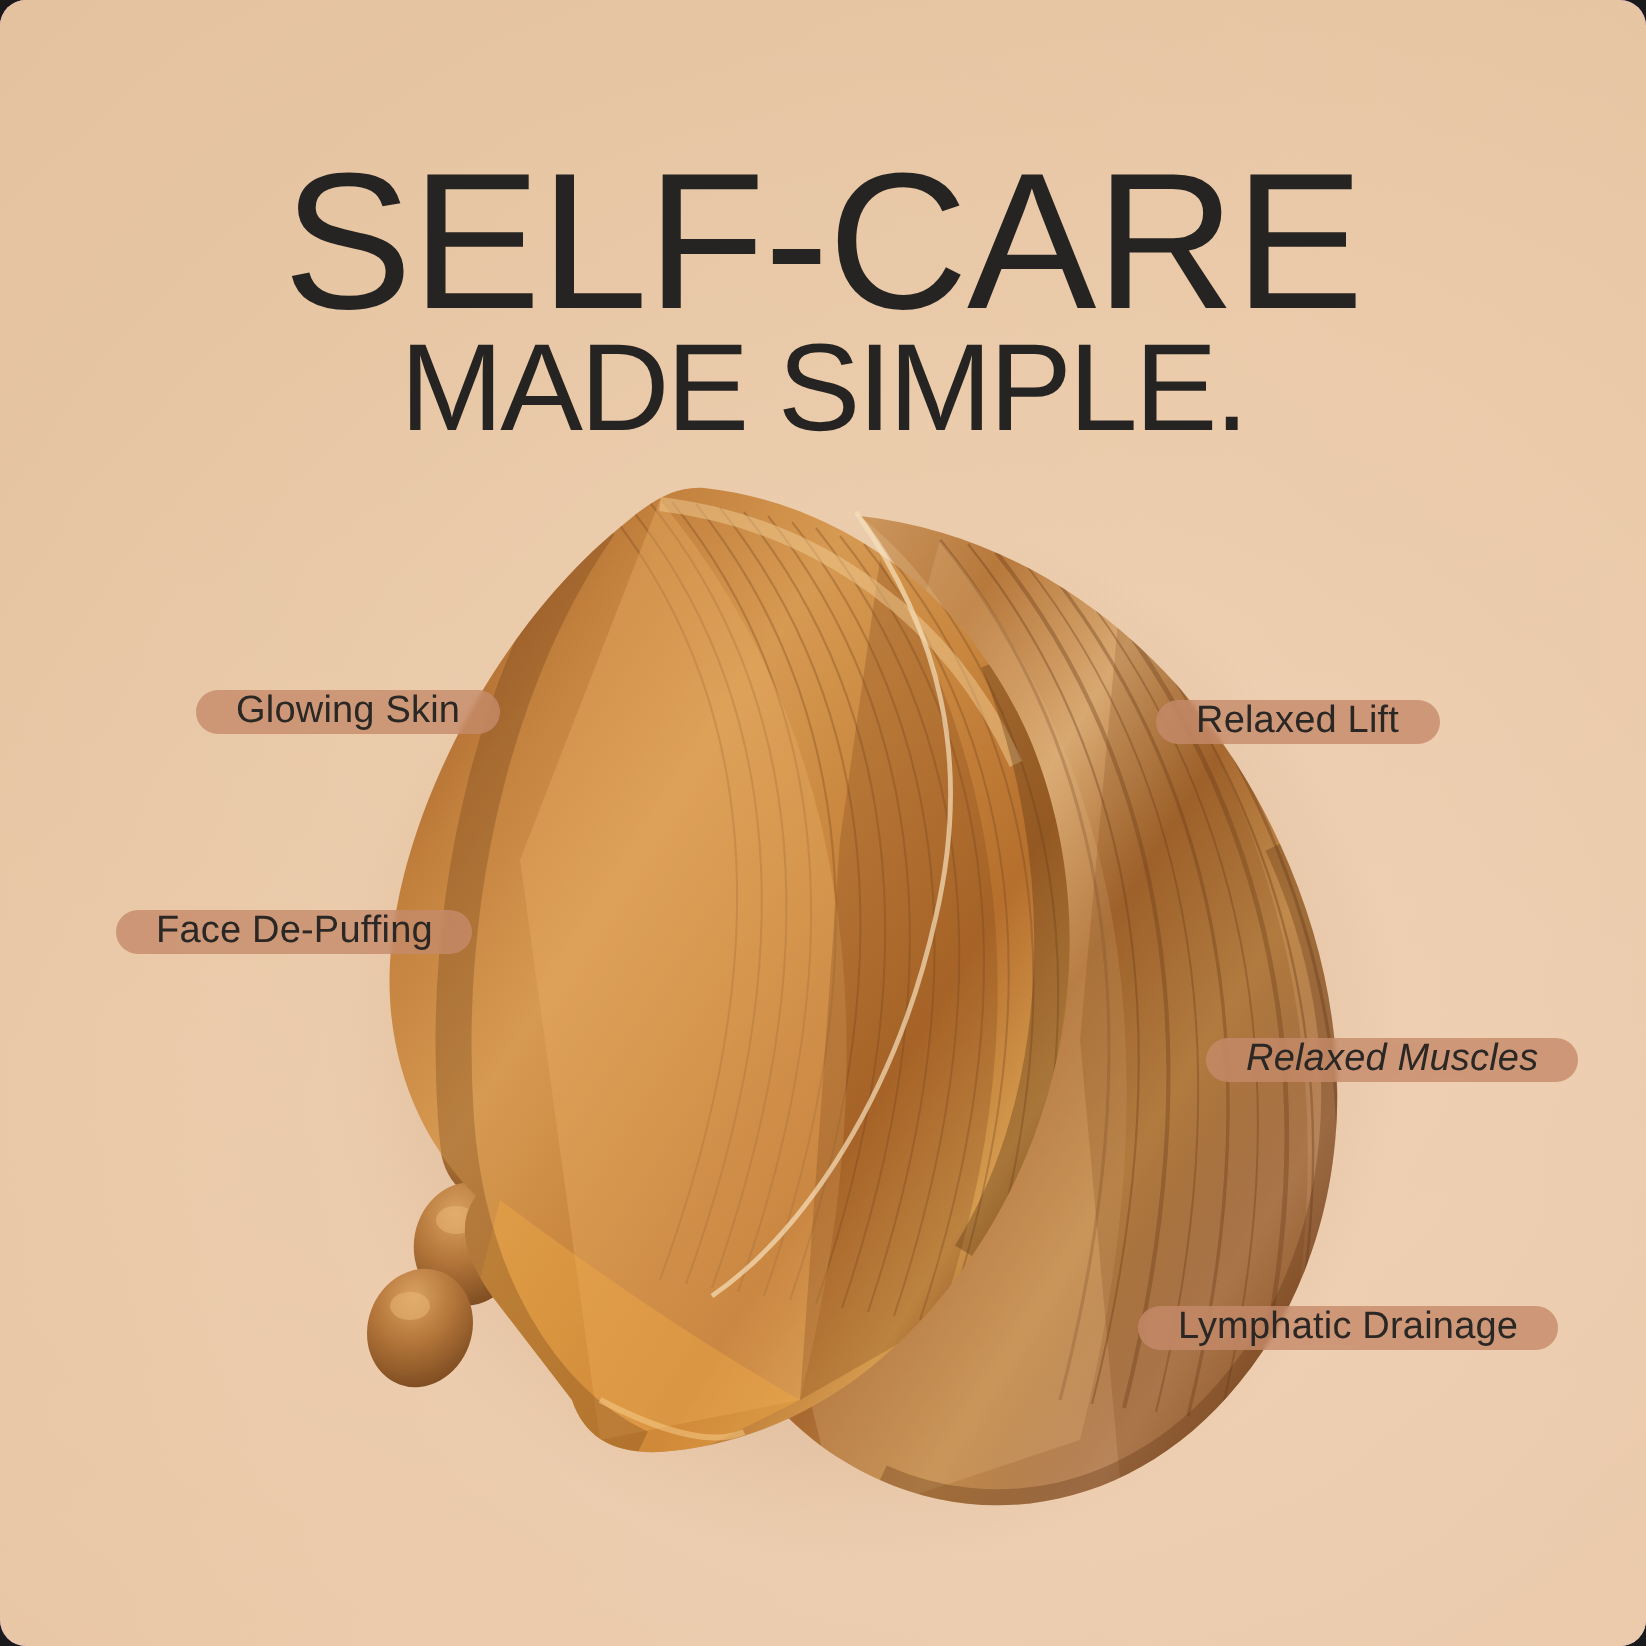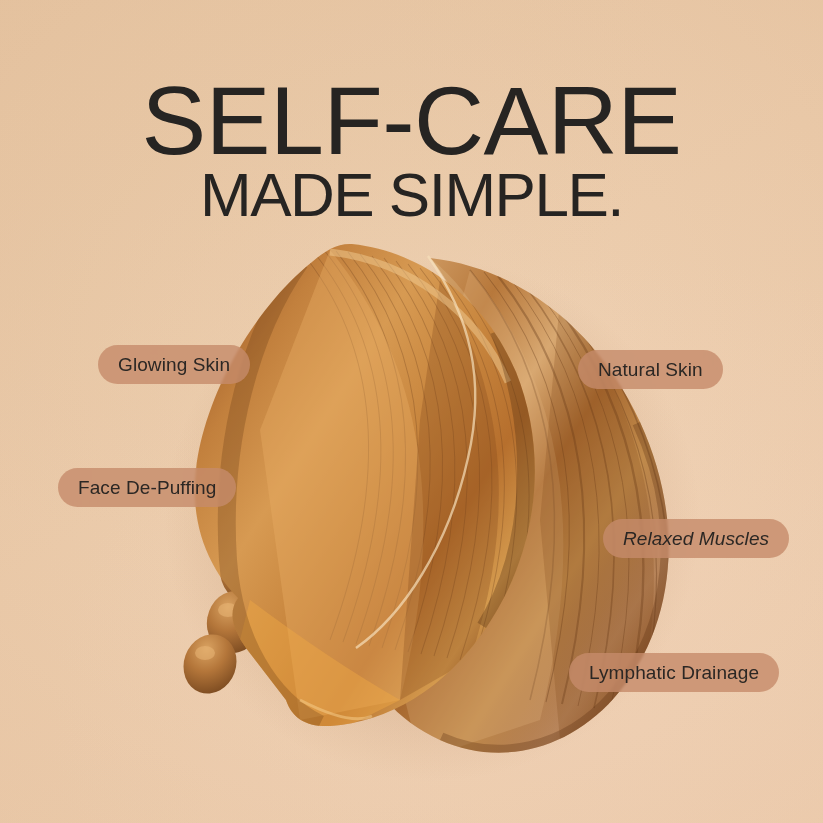--- a/index.html
+++ b/index.html
@@ -7,20 +7,21 @@
     padding: 0;
     background: #1a1a1a;
   }
   #poster {
     position: relative;
     width: 823px;
     height: 823px;
     overflow: hidden;
     font-family: "Liberation Sans", sans-serif;
     background: #8b5cf6;
+    border-radius: 13px;
   }
 
   
   .bg-base {
     position: absolute;
     inset: 0;
     background:
       radial-gradient(120% 95% at 78% 88%, #f2d3b6 0%, rgba(242,211,182,0) 60%),
       radial-gradient(110% 90% at 12% 8%, #e9c8a5 0%, rgba(233,200,165,0) 62%),
       linear-gradient(150deg, #e8c7a4 0%, #edcdac 45%, #f1d2b4 100%);
@@ -71,25 +72,25 @@
     justify-content: center;
     box-sizing: border-box;
     border-radius: 999px;
     background: rgba(197,139,106,0.80);
     color: #2b2724;
     font-size: 19px;
     font-weight: 400;
     letter-spacing: 0.1px;
     white-space: nowrap;
     padding: 0 20px;
-    height: 39px;
+    height: 22px;
     backdrop-filter: blur(1px);
   }
   .pill-glowing-skin    { left: 98px;  top: 345px; }
-  .pill-face-de-puffing { left: 58px;  top: 468px; }
+  .pill-face-de-puffing { left: 58px;  top: 455px; }
   .pill-natural-lift    { left: 578px; top: 350px; }
   .pill-relaxed-muscles { left: 603px; top: 519px; font-style: italic; }
   .pill-lymphatic       { left: 569px; top: 653px; }
 </style>
 </head>
 <body>
 
 <div id="poster">
 
   <div class="bg-base"></div>
@@ -276,21 +277,21 @@
     <span class="headline-line hl-2">MADE SIMPLE.</span>
   </div>
 
   <div class="pill pill-glowing-skin">
     <span>Glowing Skin</span>
   </div>
   <div class="pill pill-face-de-puffing">
     <span>Face De-Puffing</span>
   </div>
   <div class="pill pill-natural-lift">
-    <span>Natural Skin</span>
+    <span>Relaxed Lift</span>
   </div>
   <div class="pill pill-relaxed-muscles">
     <span>Relaxed Muscles</span>
   </div>
   <div class="pill pill-lymphatic">
     <span>Lymphatic Drainage</span>
   </div>
 
 </div>
 

